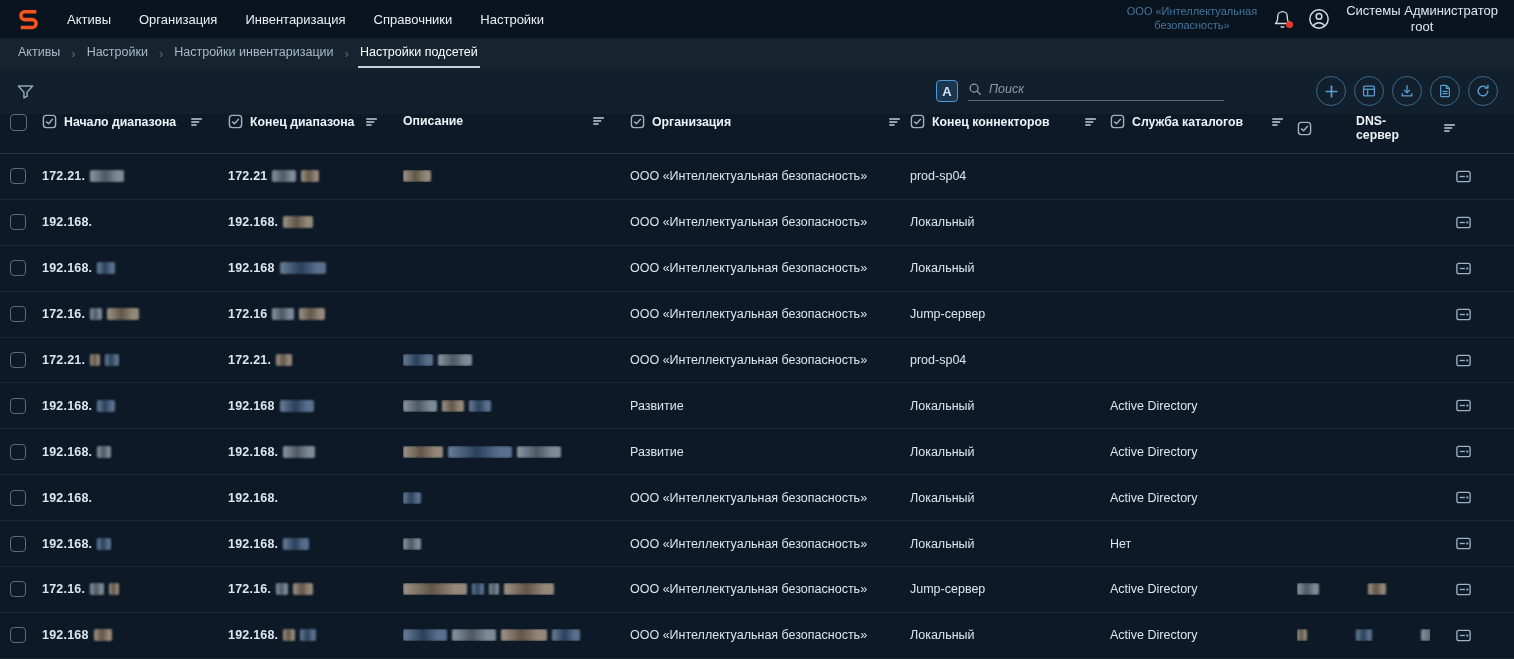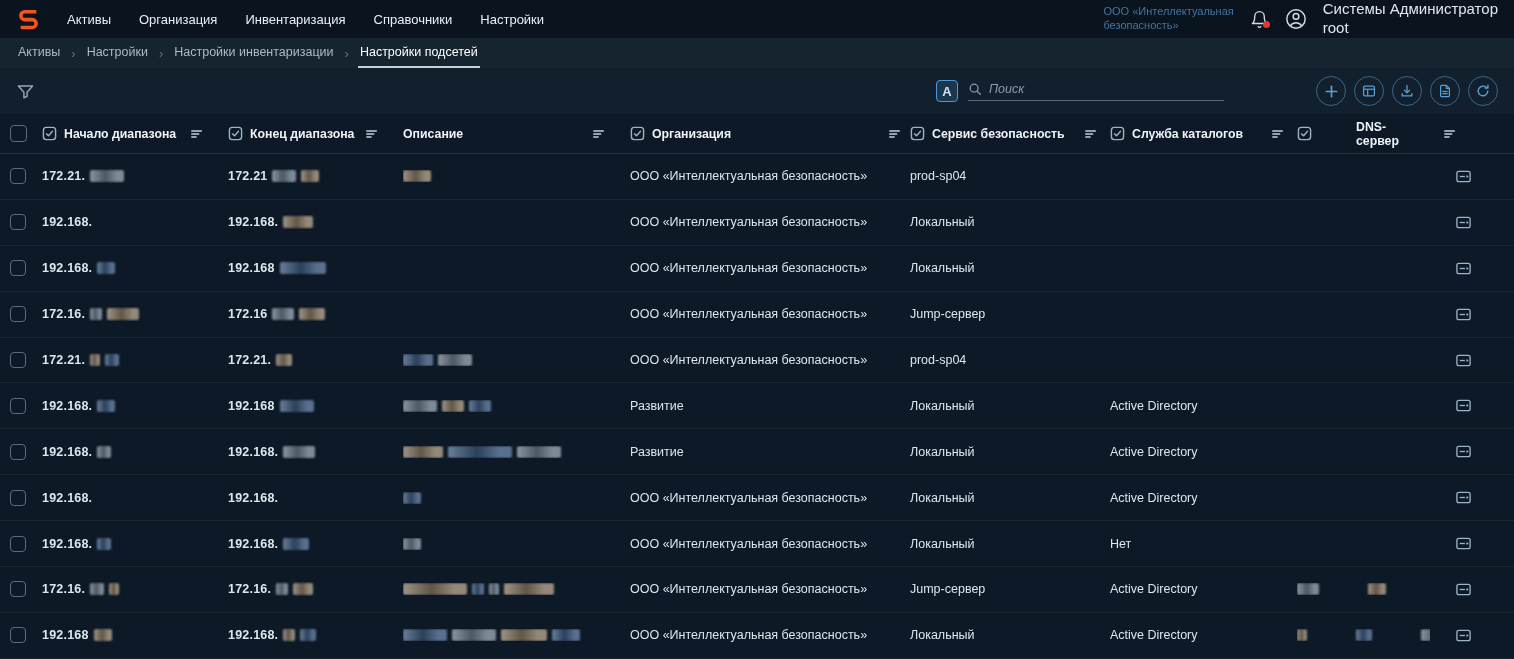--- a/index.html
+++ b/index.html
@@ -14,24 +14,24 @@
 
   
   .topnav {
     height:38px; background:#0a141f; display:flex; align-items:center;
     padding:0 16px;
   }
   .logo { margin-right:26px; display:flex; align-items:center; }
   .menu { display:flex; gap:28px; }
   .nav-item { font-size:13px; color:#e9eff5; cursor:pointer; white-space:nowrap; }
   .tn-right { margin-left:auto; display:flex; align-items:center; gap:16px; }
-  .org { text-align:left; font-size:11px; line-height:1.25; color:#44759e; }
+  .org { text-align:center; font-size:11px; line-height:1.25; color:#44759e; }
   .bell-wrap { position:relative; }
   .bell-dot { position:absolute; right:-1px; bottom:1px; width:7px; height:7px; border-radius:50%; background:#e6392e; }
-  .user-meta { font-size:15px; line-height:1.25; color:#dfe8f0; }
+  .user-meta { font-size:13px; line-height:1.25; color:#dfe8f0;text-align:center; }
 
   
   .crumbs {
     height:30px; background:#16242f; display:flex; align-items:stretch;
     padding:0 16px; font-size:12.5px;
   }
   .crumb { display:flex; align-items:center; color:#a9bac8; cursor:pointer; padding:0 2px; border-bottom:2px solid transparent; }
   .crumb.active { color:#ffffff; border-bottom-color:#c6d2dc; }
   .crumb-sep { display:flex; align-items:center; color:#5d7183; margin:0 9px; font-size:13px; }
 
@@ -55,21 +55,21 @@
   .search-box input::placeholder { color:#8b9dac; font-style:italic; }
   .tb-buttons { display:flex; gap:8px; }
   .cbtn {
     width:30px; height:30px; border-radius:50%;
     border:1px solid rgba(87,160,216,.55);
     display:flex; align-items:center; justify-content:center; cursor:pointer;
   }
 
   
   .thead {
-    display:flex; align-items:center; height:40px;
+    display:flex; align-items:flex-start; height:40px;
     border-bottom:1px solid #243342; background:#0d1926;
     font-size:12.3px; font-weight:600; color:#eef3f7;
   }
   .hcell { display:flex; align-items:center; gap:7px; padding-right:24px; flex-shrink:0; cursor:pointer; }
   .hcell .sort { margin-left:auto; }
   .tbody { }
   .trow { display:flex; align-items:center; height:45.9px; border-bottom:1px solid #1b2833; cursor:pointer; }
   .cell { display:flex; align-items:center; font-size:12.5px; color:#dce6ee; flex-shrink:0; overflow:hidden; }
   .c-check { width:42px; padding-left:10px; }
   .c-start { width:186px; }
@@ -278,21 +278,21 @@
         </svg>
       </span>
     </div>
     <div class="hcell c-conn">
       <span class="icn">
         <svg viewBox="0 0 16 16" width="15" height="15" fill="none" stroke="#9fb2c2" stroke-width="1.5" stroke-linecap="round" stroke-linejoin="round">
           <rect x="1.5" y="1.5" width="13" height="13" rx="3"></rect>
           <polyline points="4.8,8.4 7,10.4 11.2,5.6"></polyline>
         </svg>
       </span>
-      <span class="hlabel">Сервис безопасность</span>
+      <span class="hlabel">Конец коннекторов</span>
       <span class="icn sort">
         <svg viewBox="0 0 16 16" width="14" height="14" stroke="#c2cedb" stroke-width="1.6" stroke-linecap="round" fill="none">
           <line x1="2" y1="4.5" x2="13" y2="4.5"></line>
           <line x1="2" y1="8" x2="10" y2="8"></line>
           <line x1="2" y1="11.5" x2="7" y2="11.5"></line>
         </svg>
       </span>
     </div>
     <div class="hcell c-dir">
       <span class="icn">

